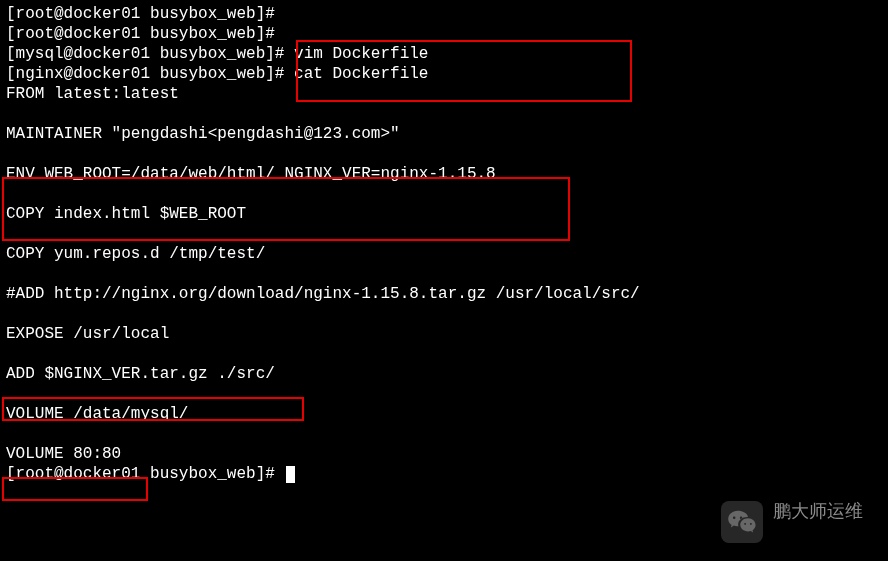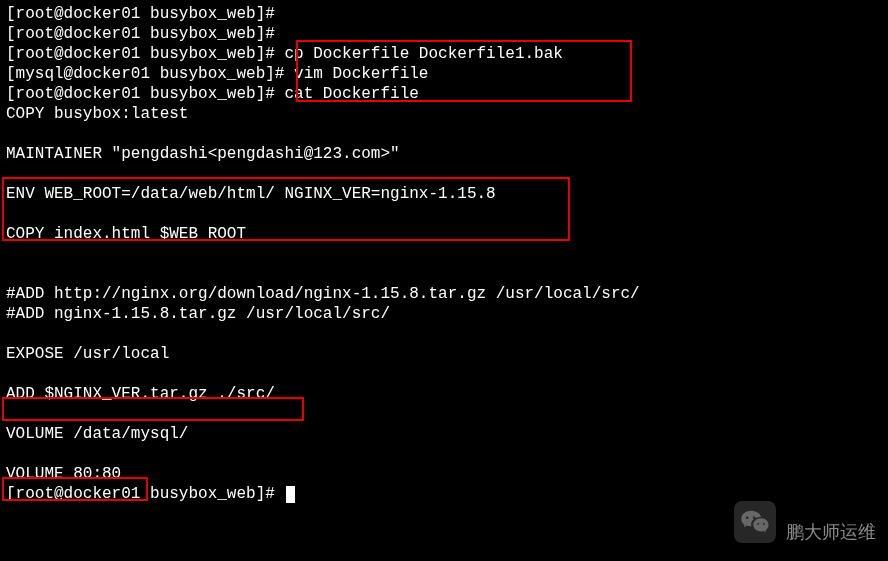--- a/index.html
+++ b/index.html
@@ -25,61 +25,60 @@
   .cursor {
     display: inline-block;
     width: 9px;
     height: 17px;
     background: #fff;
     vertical-align: text-bottom;
     margin-left: 2px;
   }
   .watermark {
     position: absolute;
-    right: 12px;
+    right: 25px;
     bottom: 18px;
     display: flex;
-    align-items: flex-end;
+    align-items: flex-start;
     gap: 10px;
     color: #b9b9b9;
-    font-family: Liberation Sans, sans-serif;
+    font-family: Liberation Mono, monospace;
     font-size: 18px;
     opacity: 0.75;
   }
   .wechat-icon {
     width: 42px;
     height: 42px;
     border-radius: 8px;
     background: #353535;
     display: flex;
     align-items: center;
     justify-content: center;
   }
   .wechat-icon svg { width: 30px; height: 30px; }
 </style>
 </head>
 <body>
 
 <div class="terminal">
   <div class="line">[root@docker01 busybox_web]#</div>
   <div class="line">[root@docker01 busybox_web]#</div>
-  <div class="line">[root@docker01 busybox_web]# cp Dockerfile Dockerfile1.bak</div>
   <div class="line">[mysql@docker01 busybox_web]# vim Dockerfile</div>
-  <div class="line">[root@docker01 busybox_web]# cat Dockerfile</div>
-  <div class="line">COPY busybox:latest</div>
+  <div class="line">[nginx@docker01 busybox_web]# cat Dockerfile</div>
+  <div class="line">FROM latest:latest</div>
   <div class="line">&nbsp;</div>
   <div class="line">MAINTAINER "pengdashi&lt;pengdashi@123.com&gt;"</div>
   <div class="line">&nbsp;</div>
   <div class="line">ENV WEB_ROOT=/data/web/html/ NGINX_VER=nginx-1.15.8</div>
   <div class="line">&nbsp;</div>
   <div class="line">COPY index.html $WEB_ROOT</div>
   <div class="line">&nbsp;</div>
+  <div class="line">COPY yum.repos.d /tmp/test/</div>
   <div class="line">&nbsp;</div>
   <div class="line">#ADD http://nginx.org/download/nginx-1.15.8.tar.gz /usr/local/src/</div>
-  <div class="line">#ADD nginx-1.15.8.tar.gz /usr/local/src/</div>
   <div class="line">&nbsp;</div>
   <div class="line">EXPOSE /usr/local</div>
   <div class="line">&nbsp;</div>
   <div class="line">ADD $NGINX_VER.tar.gz ./src/</div>
   <div class="line">&nbsp;</div>
   <div class="line">VOLUME /data/mysql/</div>
   <div class="line">&nbsp;</div>
   <div class="line">VOLUME 80:80</div>
   <div class="line"><span>[root@docker01 busybox_web]# </span><span class="cursor"></span></div>
 </div>

